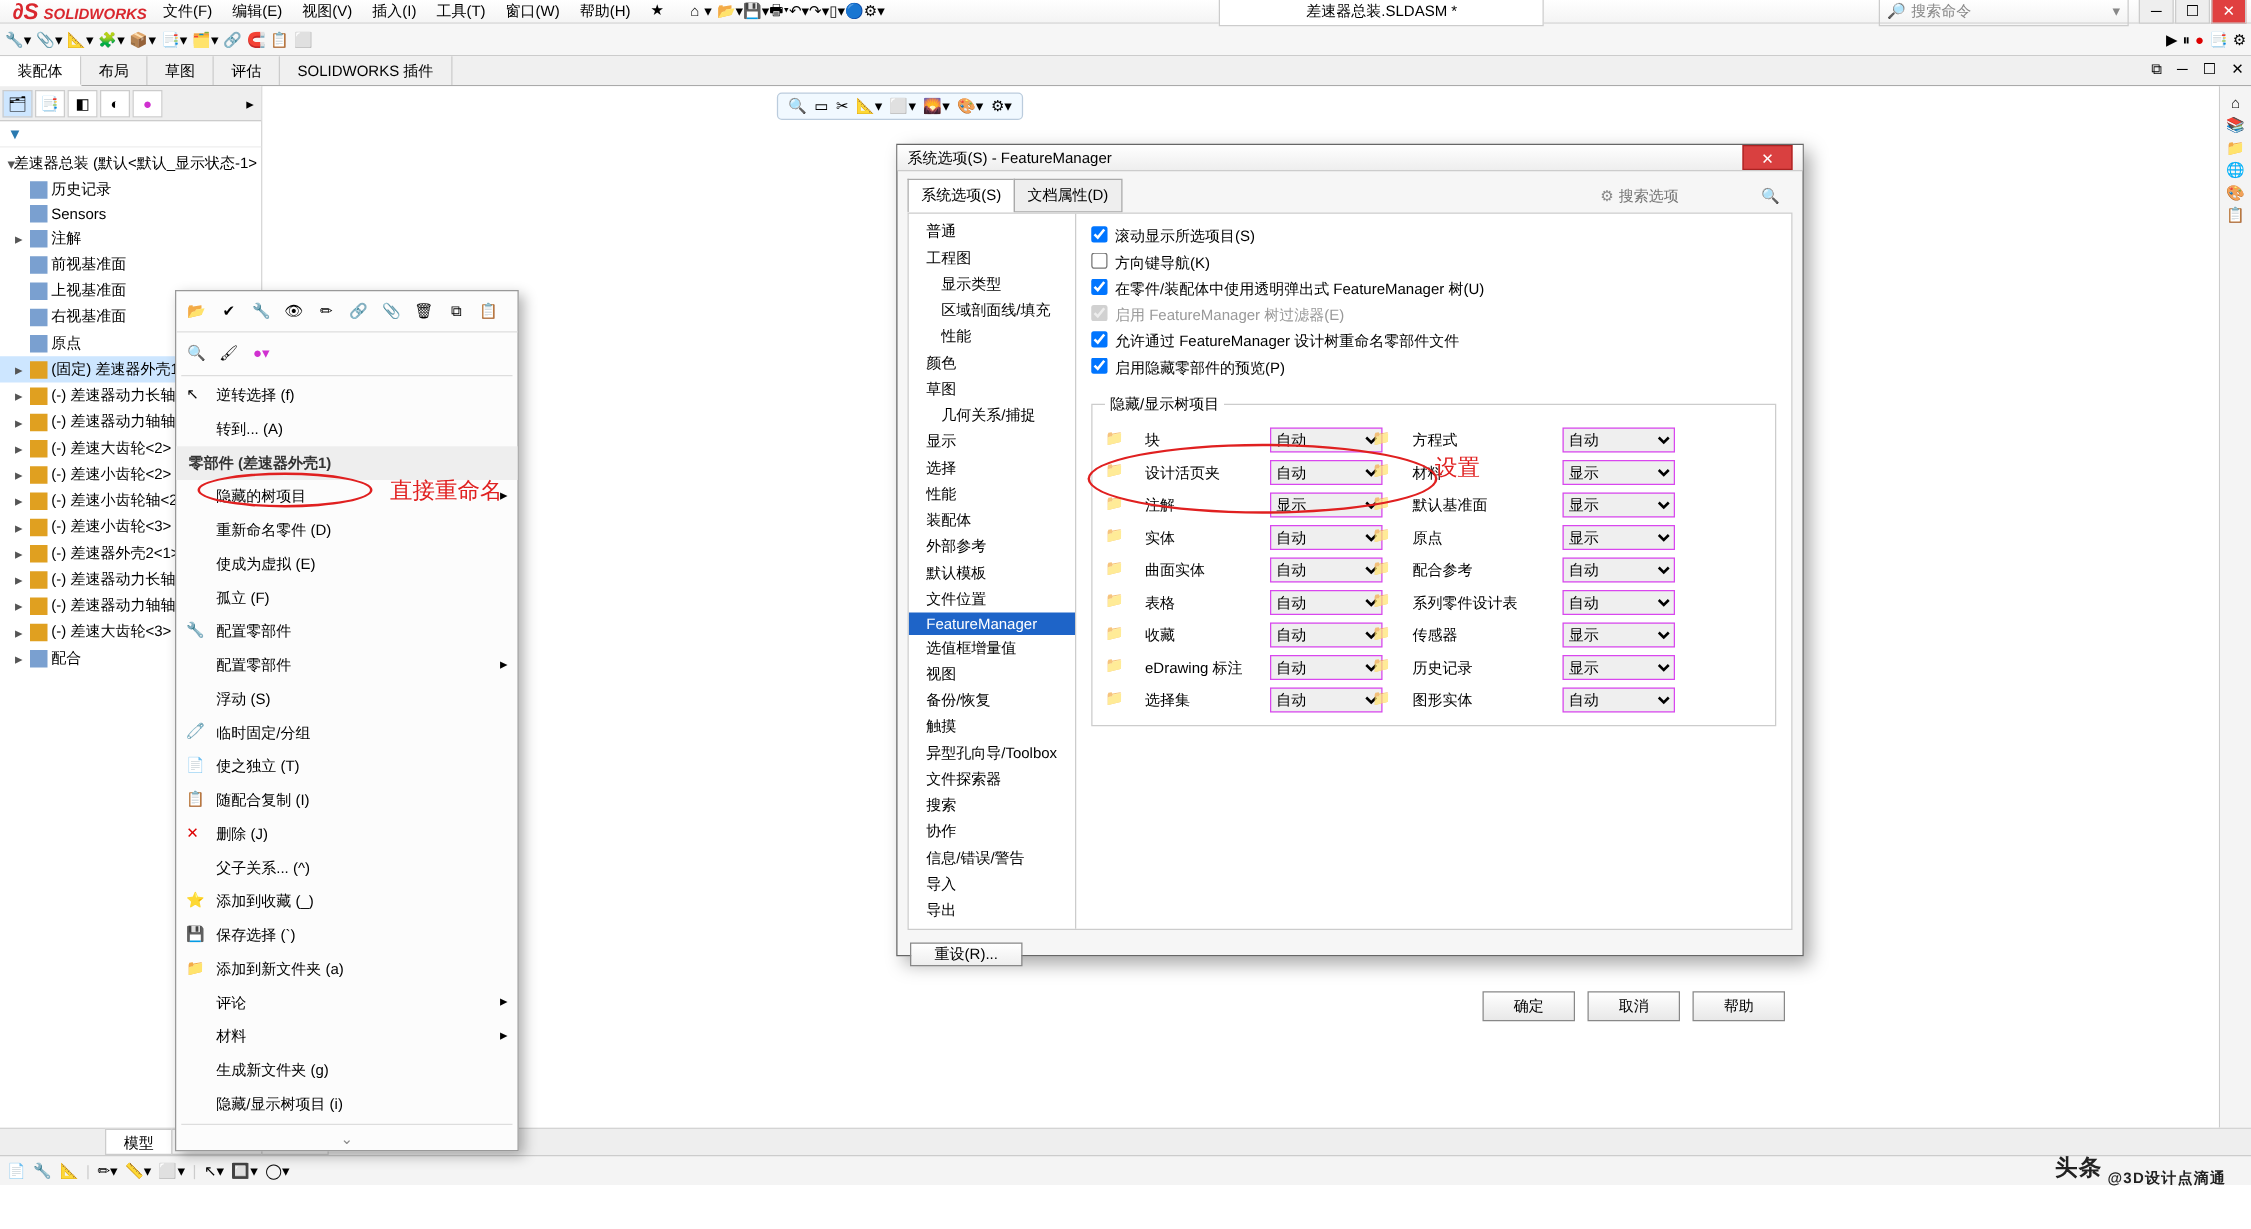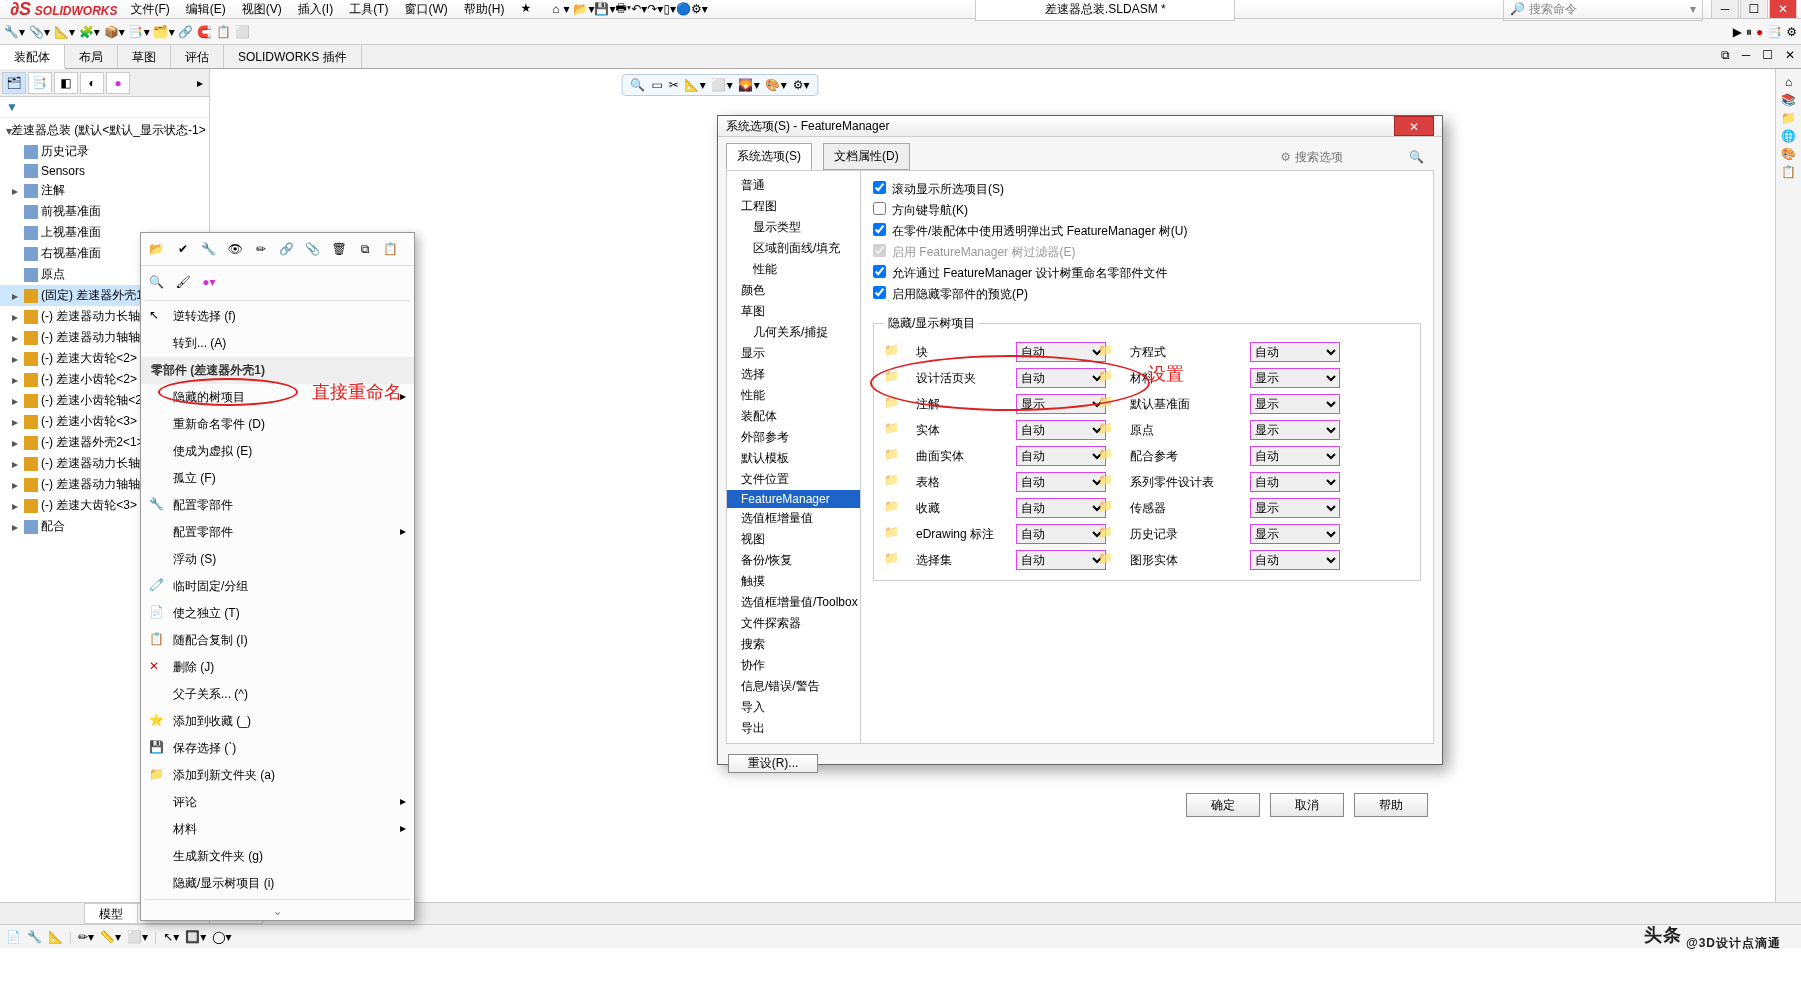--- a/index.html
+++ b/index.html
@@ -50,21 +50,21 @@
 .ctxrow .arr{position:absolute;right:8px}
 .ctxicons{display:flex;flex-wrap:wrap;gap:6px;padding:6px}
 .ctxicons span{width:20px;height:20px;border:1px solid transparent;display:flex;align-items:center;justify-content:center}
 .ctxsep{height:1px;background:#ddd;margin:2px 4px}
 .anno-red{position:absolute;color:#e02020;font-size:18px;font-weight:500;z-index:60}
 .redoval{position:absolute;border:2px solid #e02020;border-radius:50%;z-index:60}
 .dialog{position:absolute;left:717px;top:115px;width:726px;height:650px;background:#f6f6f6;border:1px solid #666;box-shadow:6px 6px 14px rgba(0,0,0,.35);z-index:40;display:flex;flex-direction:column}
 .dlgtitle{height:26px;background:linear-gradient(#fff,#eee);border-bottom:1px solid #ccc;display:flex;align-items:center;padding:0 8px}
 .dlgtitle .spacer{flex:1}
 .dlgclose{width:40px;height:20px;background:#d94040;color:#fff;text-align:center;line-height:20px;border:1px solid #a22}
-.dlgtabs{display:flex;padding:6px 8px 0;gap:12px}
+.dlgtabs{display:flex;padding:6px 8px 0;gap:0}
 .dlgtab{padding:4px 10px;border:1px solid #aaa;background:#eee;margin-right:-1px}
 .dlgtab.active{background:#fff;border-bottom-color:#fff}
 .dlgsearch{margin-left:auto;display:flex;align-items:center;gap:4px;padding-right:10px;color:#888}
 .dlgsearch input{border:none;background:transparent;width:110px}
 .dlgbody{flex:1;display:flex;border:1px solid #ccc;margin:0 8px 0;background:#fff}
 .opttree{width:134px;border-right:1px solid #ccc;overflow:auto;padding:4px 0}
 .optnode{padding:2px 6px 2px 14px;white-space:nowrap}
 .optnode.lv2{padding-left:26px}
 .optnode.sel{background:#1e64c8;color:#fff}
 .optpanel{flex:1;padding:8px 12px;overflow:auto}
@@ -378,21 +378,21 @@
         <div class="optnode">性能</div>
         <div class="optnode">装配体</div>
         <div class="optnode">外部参考</div>
         <div class="optnode">默认模板</div>
         <div class="optnode">文件位置</div>
         <div class="optnode sel">FeatureManager</div>
         <div class="optnode">选值框增量值</div>
         <div class="optnode">视图</div>
         <div class="optnode">备份/恢复</div>
         <div class="optnode">触摸</div>
-        <div class="optnode">选值框增量值/Toolbox</div>
+        <div class="optnode">异型孔向导/Toolbox</div>
         <div class="optnode">文件探索器</div>
         <div class="optnode">搜索</div>
         <div class="optnode">协作</div>
         <div class="optnode">信息/错误/警告</div>
         <div class="optnode">导入</div>
         <div class="optnode">导出</div>
       </div>
     <div class="optpanel">
       <div id="chks">
           <label class="chk">

